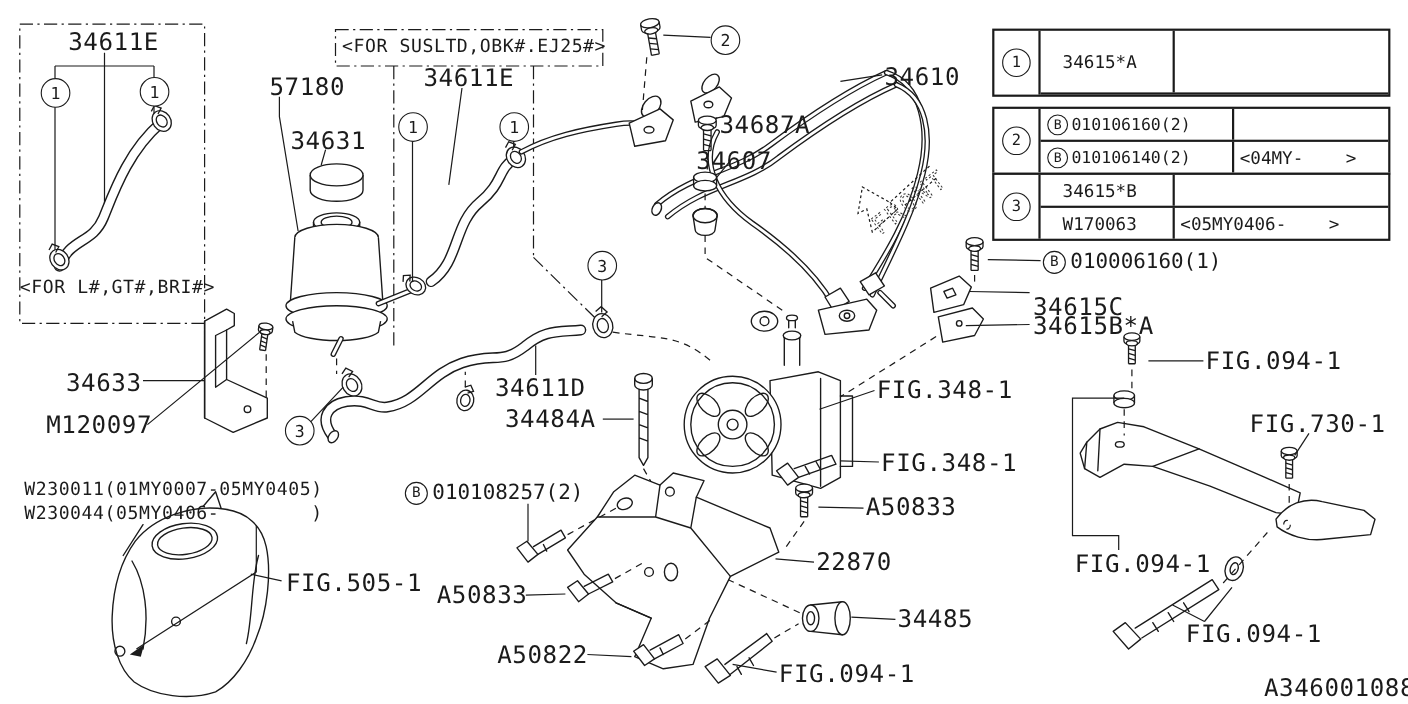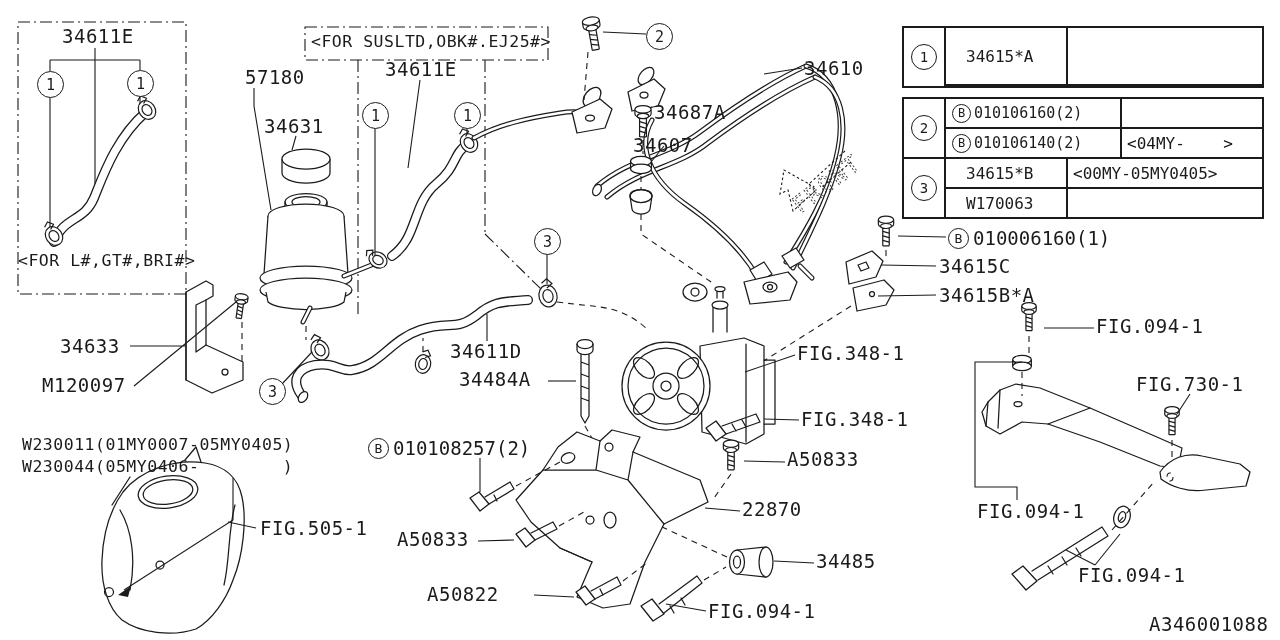--- a/index.html
+++ b/index.html
@@ -1,19 +1,19 @@
 <!DOCTYPE html>
 <html><head>
 <meta charset="utf-8">
 <style>
   html,body{margin:0;padding:0;background:#fff;}
   #stage{position:relative;width:1280px;height:640px;background:#fff;overflow:hidden;
          font-family:"DejaVu Sans Mono",monospace;color:#1b1b1b;}
   #art{position:absolute;left:0;top:0;}
-  .lbl{position:absolute;white-space:pre;font-size:19px;line-height:1.05;letter-spacing:.5px;}
+  .lbl{position:absolute;white-space:pre;font-size:22px;line-height:1.05;letter-spacing:.5px;}
   .sm{font-size:16.5px;}
   .cmark{position:absolute;width:25px;height:25px;border:1.5px solid #1b1b1b;border-radius:50%;
          display:flex;align-items:center;justify-content:center;font-size:15px;background:#fff;}
   .cb-label{position:absolute;display:flex;align-items:center;gap:4px;font-size:19px;white-space:pre;}
   .cb{width:19px;height:19px;border:1.4px solid #1b1b1b;border-radius:50%;display:inline-flex;
       align-items:center;justify-content:center;font-size:13px;flex:0 0 auto;background:#fff;}
   .cb.tiny{width:17px;height:17px;font-size:12px;}
   
   #ref-table{position:absolute;left:902px;top:26px;width:362px;}
   .tsec{position:absolute;left:0;width:358px;height:58px;border:2px solid #1b1b1b;display:flex;background:#fff;}
@@ -320,28 +320,28 @@
 <div class="lbl" style="left:654px;top:103px">34687A</div>
 <div class="lbl" style="left:633px;top:136px">34607</div>
 <div class="lbl" style="left:60px;top:337px">34633</div>
 <div class="lbl" style="left:42px;top:376px">M120097</div>
 <div class="lbl sm" style="left:22px;top:436px">W230011(01MY0007-05MY0405)</div>
 <div class="lbl sm" style="left:22px;top:458px">W230044(05MY0406-        )</div>
 <div class="lbl" style="left:260px;top:519px">FIG.505-1</div>
 <div class="lbl" style="left:450px;top:342px">34611D</div>
 <div class="lbl" style="left:459px;top:370px">34484A</div>
 <div class="lbl" style="left:397px;top:530px">A50833</div>
-<div class="lbl" style="left:427px;top:585px">A50822</div>
+<div class="lbl" style="left:452px;top:585px">A50822</div>
 <div class="lbl" style="left:742px;top:500px">22870</div>
 <div class="lbl" style="left:787px;top:450px">A50833</div>
 <div class="lbl" style="left:816px;top:552px">34485</div>
 <div class="lbl" style="left:708px;top:602px">FIG.094-1</div>
 <div class="lbl" style="left:797px;top:344px">FIG.348-1</div>
 <div class="lbl" style="left:801px;top:410px">FIG.348-1</div>
-<div class="lbl" style="left:939px;top:257px">34615C</div>
+<div class="lbl" style="left:939px;top:268px">34615C</div>
 <div class="lbl" style="left:939px;top:286px">34615B*A</div>
 <div class="lbl" style="left:1096px;top:317px">FIG.094-1</div>
 <div class="lbl" style="left:1136px;top:375px">FIG.730-1</div>
 <div class="lbl" style="left:977px;top:502px">FIG.094-1</div>
 <div class="lbl" style="left:1078px;top:566px">FIG.094-1</div>
 <div class="lbl" style="left:1149px;top:615px">A346001088</div>
 
 <div class="cb-label" style="left:948px;top:227px">
   <span class="cb">B</span>
   <span>010006160(1)</span>
@@ -384,22 +384,22 @@
       </div>
     </div>
   </div>
   <div class="tsec w-narrow" style="top:131px">
     <div class="tnum">
       <span class="cmark">3</span>
     </div>
     <div class="trows">
       <div class="trow first">
         <span class="tpart">34615*B</span>
-        <span class="trange">&lt;00MY-05MY0405&gt;</span>
       </div>
       <div class="trow">
         <span class="tpart">W170063</span>
+        <span class="trange">&lt;05MY0406-    &gt;</span>
       </div>
     </div>
   </div>
 </div>
 
 </div>
 
 </body></html>

